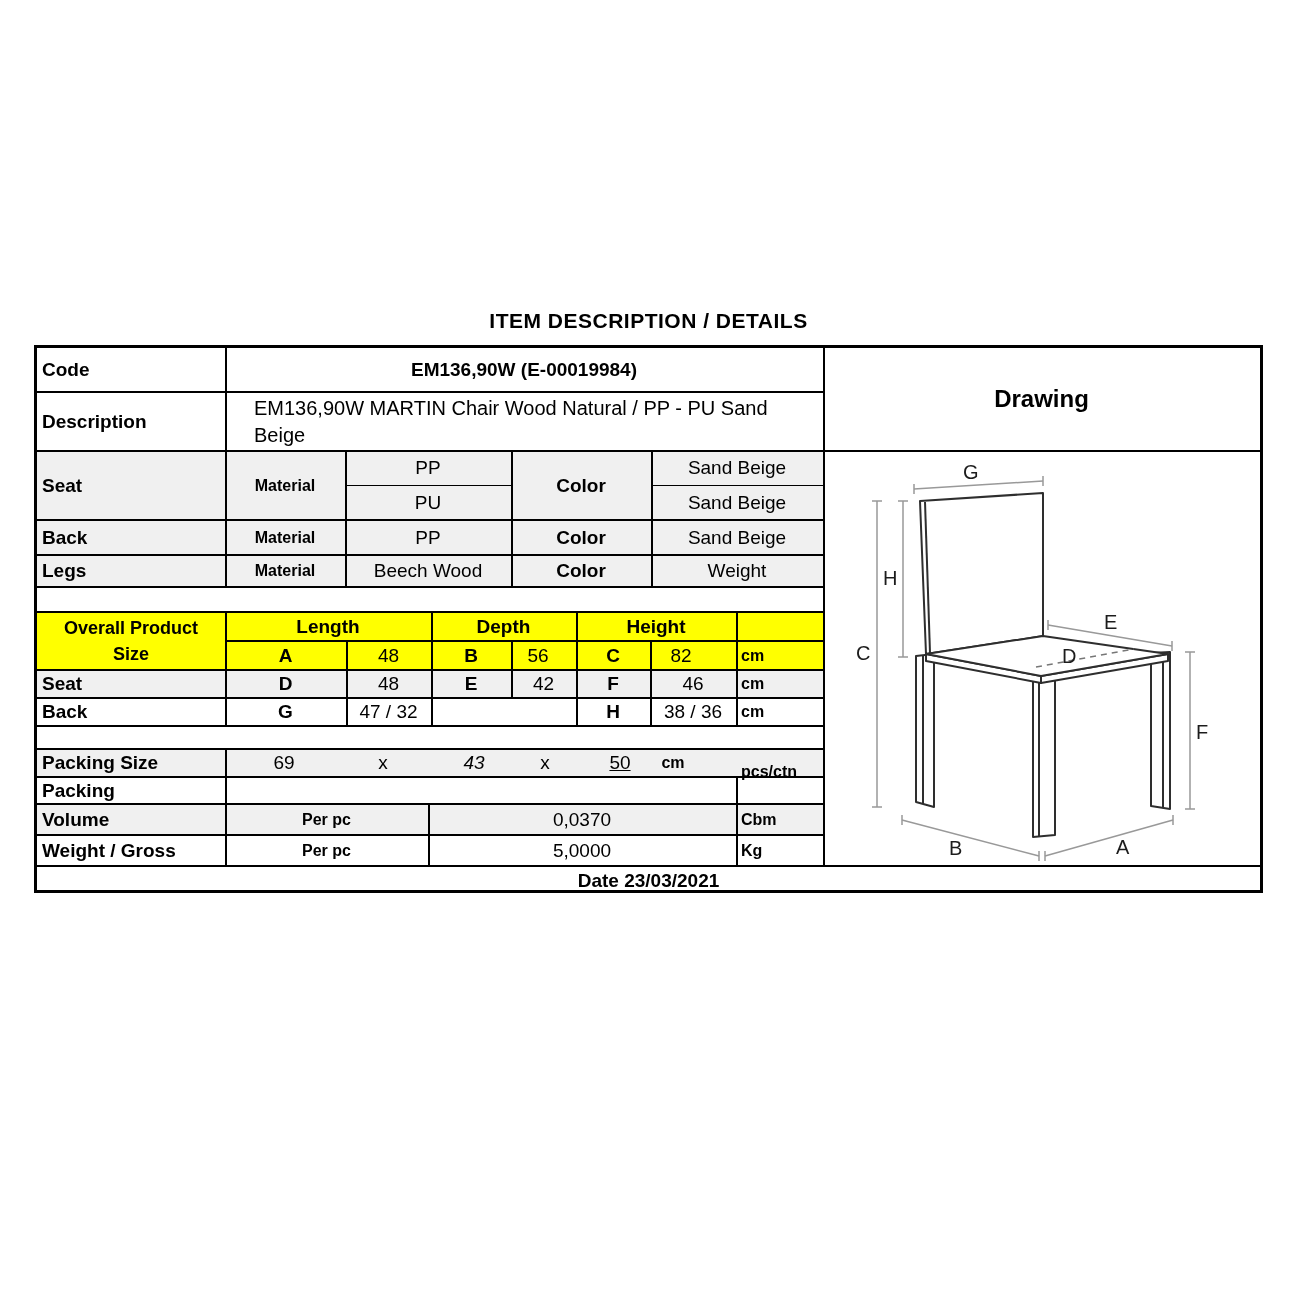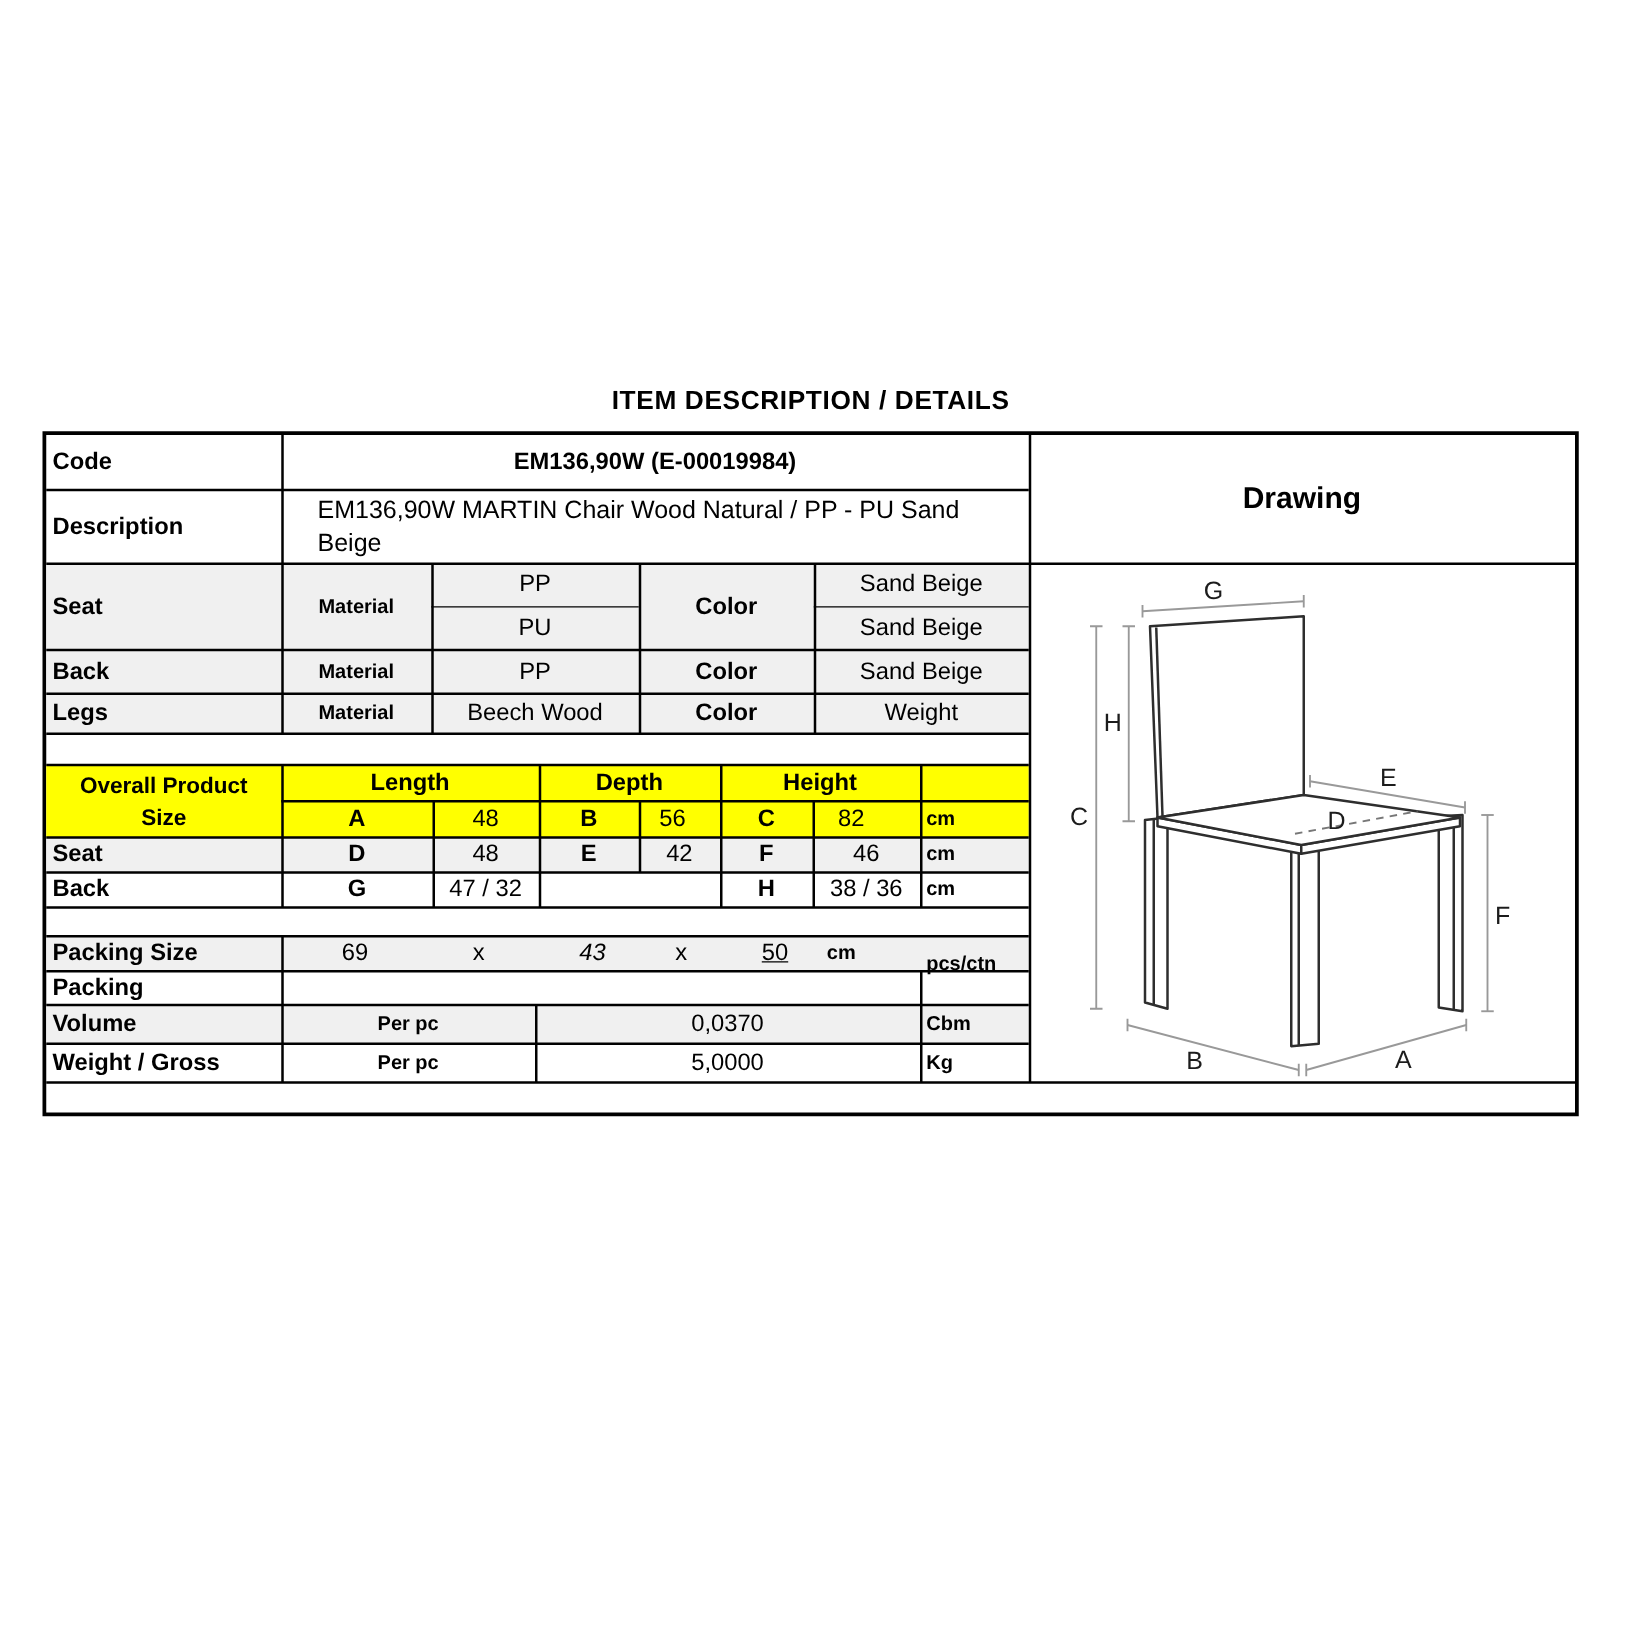--- a/index.html
+++ b/index.html
@@ -148,20 +148,21 @@
     <div class="cell b left" style="left:0;top:456px;width:188px;height:31px;">Volume</div>
     <div class="cell b sm" style="left:188px;top:456px;width:203px;height:31px;">Per pc</div>
     <div class="cell" style="left:391px;top:456px;width:308px;height:31px;">0,0370</div>
     <div class="cell b left sm" style="left:699px;top:456px;width:87px;height:31px;">Cbm</div>
 
     <div class="cell b left" style="left:0;top:487px;width:188px;height:31px;">Weight / Gross</div>
     <div class="cell b sm" style="left:188px;top:487px;width:203px;height:31px;">Per pc</div>
     <div class="cell" style="left:391px;top:487px;width:308px;height:31px;">5,0000</div>
     <div class="cell b left sm" style="left:699px;top:487px;width:87px;height:31px;">Kg</div>
 
+    <div class="cell b" style="left:0;top:518px;width:1223px;height:30px;">Date 23/03/2021</div>
 
     <div class="cell b" style="left:786px;top:0;width:437px;height:102px;font-size:24px;">Drawing</div>
 
     <svg style="position:absolute;left:786px;top:103px;" width="437" height="415" viewBox="0 0 437 415">
       <g stroke="#2e2e2e" stroke-width="2" fill="#ffffff" stroke-linejoin="round">
 
         <polygon points="93,205 111,203 111,356 93,351"></polygon>
         <line x1="100" y1="204" x2="100" y2="353"></line>
         <polygon points="210,222 232,220 232,384 210,386"></polygon>
         <line x1="216" y1="221" x2="216" y2="385"></line>

